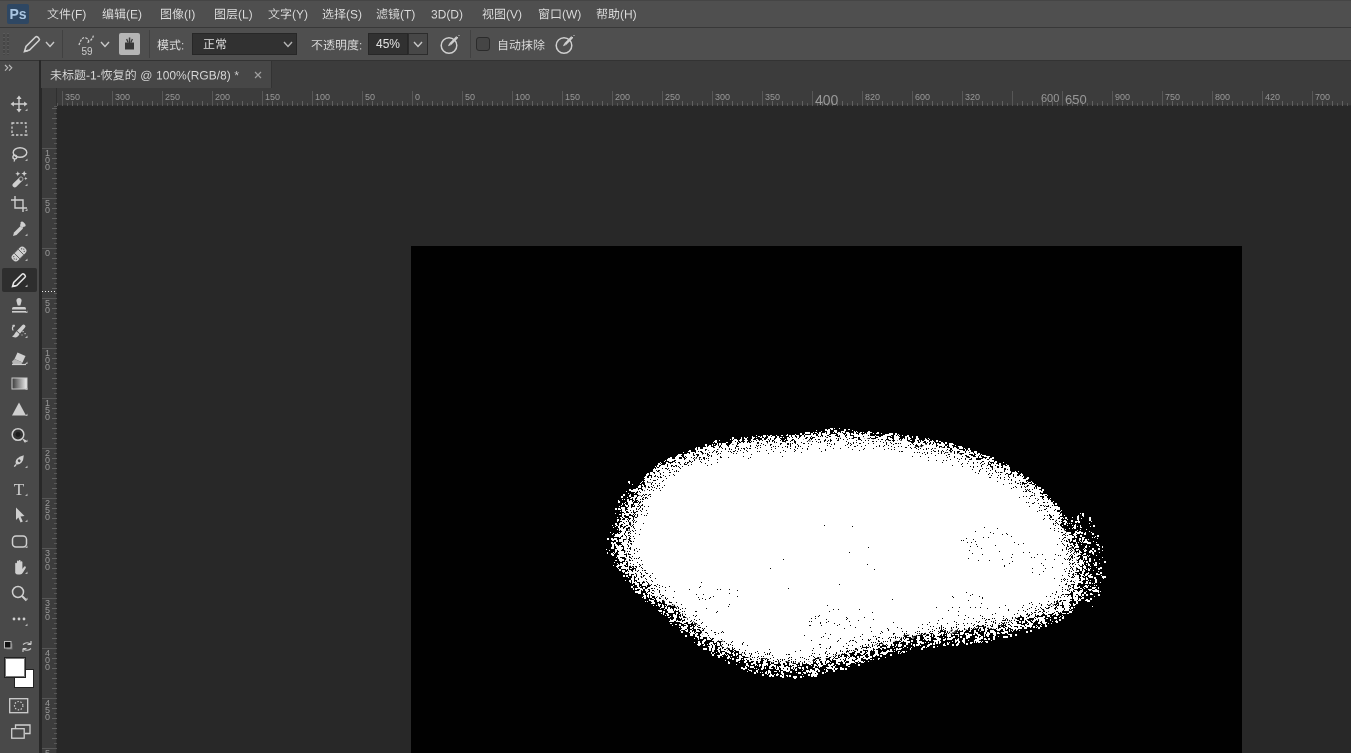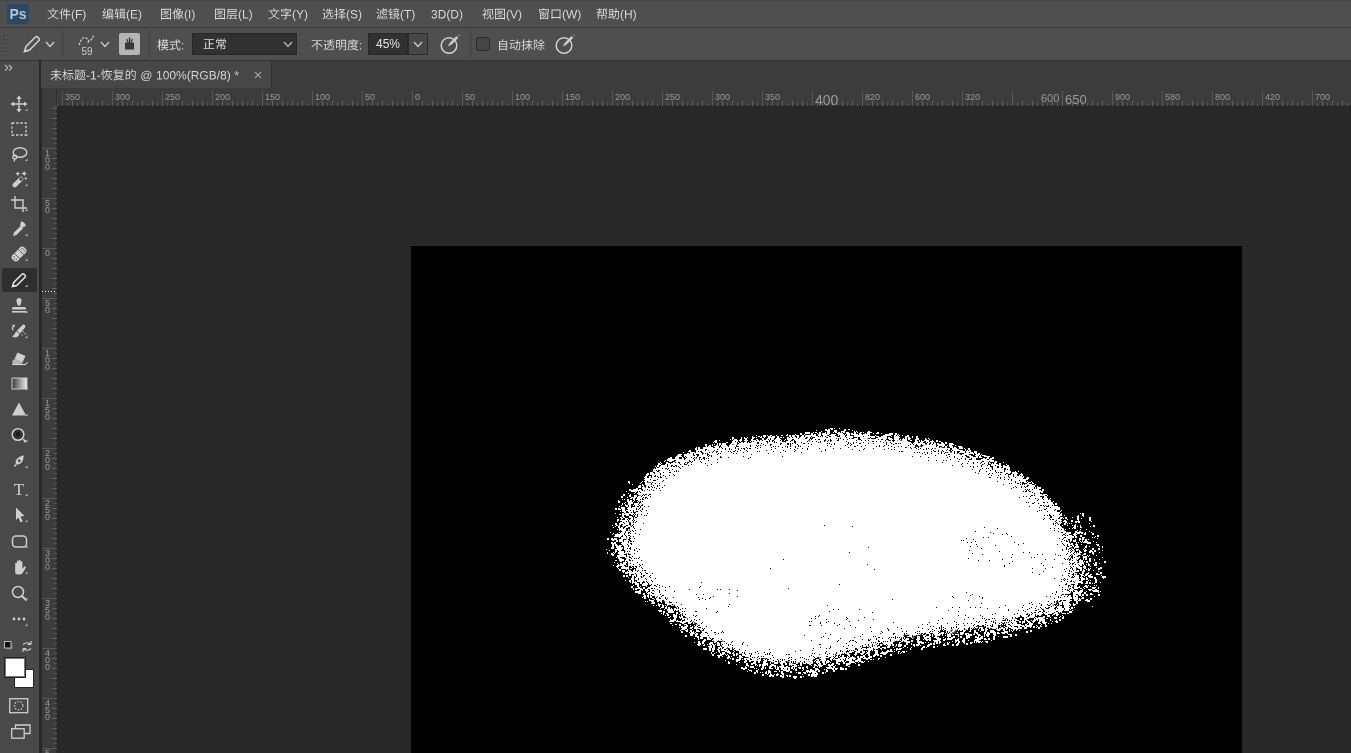--- a/index.html
+++ b/index.html
@@ -157,21 +157,21 @@
 <div class="abs" style="left:915px;top:92px;font-size:9px;color:#989898">600</div>
 <div class="abs" style="left:962px;top:91px;width:1px;height:15px;background:#575757"></div>
 <div class="abs" style="left:965px;top:92px;font-size:9px;color:#989898">320</div>
 <div class="abs" style="left:1012px;top:91px;width:1px;height:15px;background:#575757"></div>
 <div class="abs" style="left:1041px;top:92px;font-size:11px;color:#989898">600</div>
 <div class="abs" style="left:1062px;top:91px;width:1px;height:15px;background:#575757"></div>
 <div class="abs" style="left:1065px;top:92px;font-size:13px;color:#989898">650</div>
 <div class="abs" style="left:1112px;top:91px;width:1px;height:15px;background:#575757"></div>
 <div class="abs" style="left:1115px;top:92px;font-size:9px;color:#989898">900</div>
 <div class="abs" style="left:1162px;top:91px;width:1px;height:15px;background:#575757"></div>
-<div class="abs" style="left:1165px;top:92px;font-size:9px;color:#989898">580</div>
+<div class="abs" style="left:1165px;top:92px;font-size:9px;color:#989898">750</div>
 <div class="abs" style="left:1212px;top:91px;width:1px;height:15px;background:#575757"></div>
 <div class="abs" style="left:1215px;top:92px;font-size:9px;color:#989898">800</div>
 <div class="abs" style="left:1262px;top:91px;width:1px;height:15px;background:#575757"></div>
 <div class="abs" style="left:1265px;top:92px;font-size:9px;color:#989898">420</div>
 <div class="abs" style="left:1312px;top:91px;width:1px;height:15px;background:#575757"></div>
 <div class="abs" style="left:1315px;top:92px;font-size:9px;color:#989898">700</div>
 <div class="abs" style="left:42px;top:88px;width:15px;height:665px;background:#3c3c3c;border-right:1px solid #2f2f2f"></div>
 <div class="abs" style="left:54px;top:106px;width:3px;height:647px;background:repeating-linear-gradient(#585858 0 1px,transparent 1px 5px);background-position-y:2px"></div>
 <div class="abs" style="left:52px;top:106px;width:5px;height:647px;background:repeating-linear-gradient(#616161 0 1px,transparent 1px 10px);background-position-y:2px"></div>
 <div class="abs" style="left:42px;top:148px;width:15px;height:1px;background:#575757"></div>

